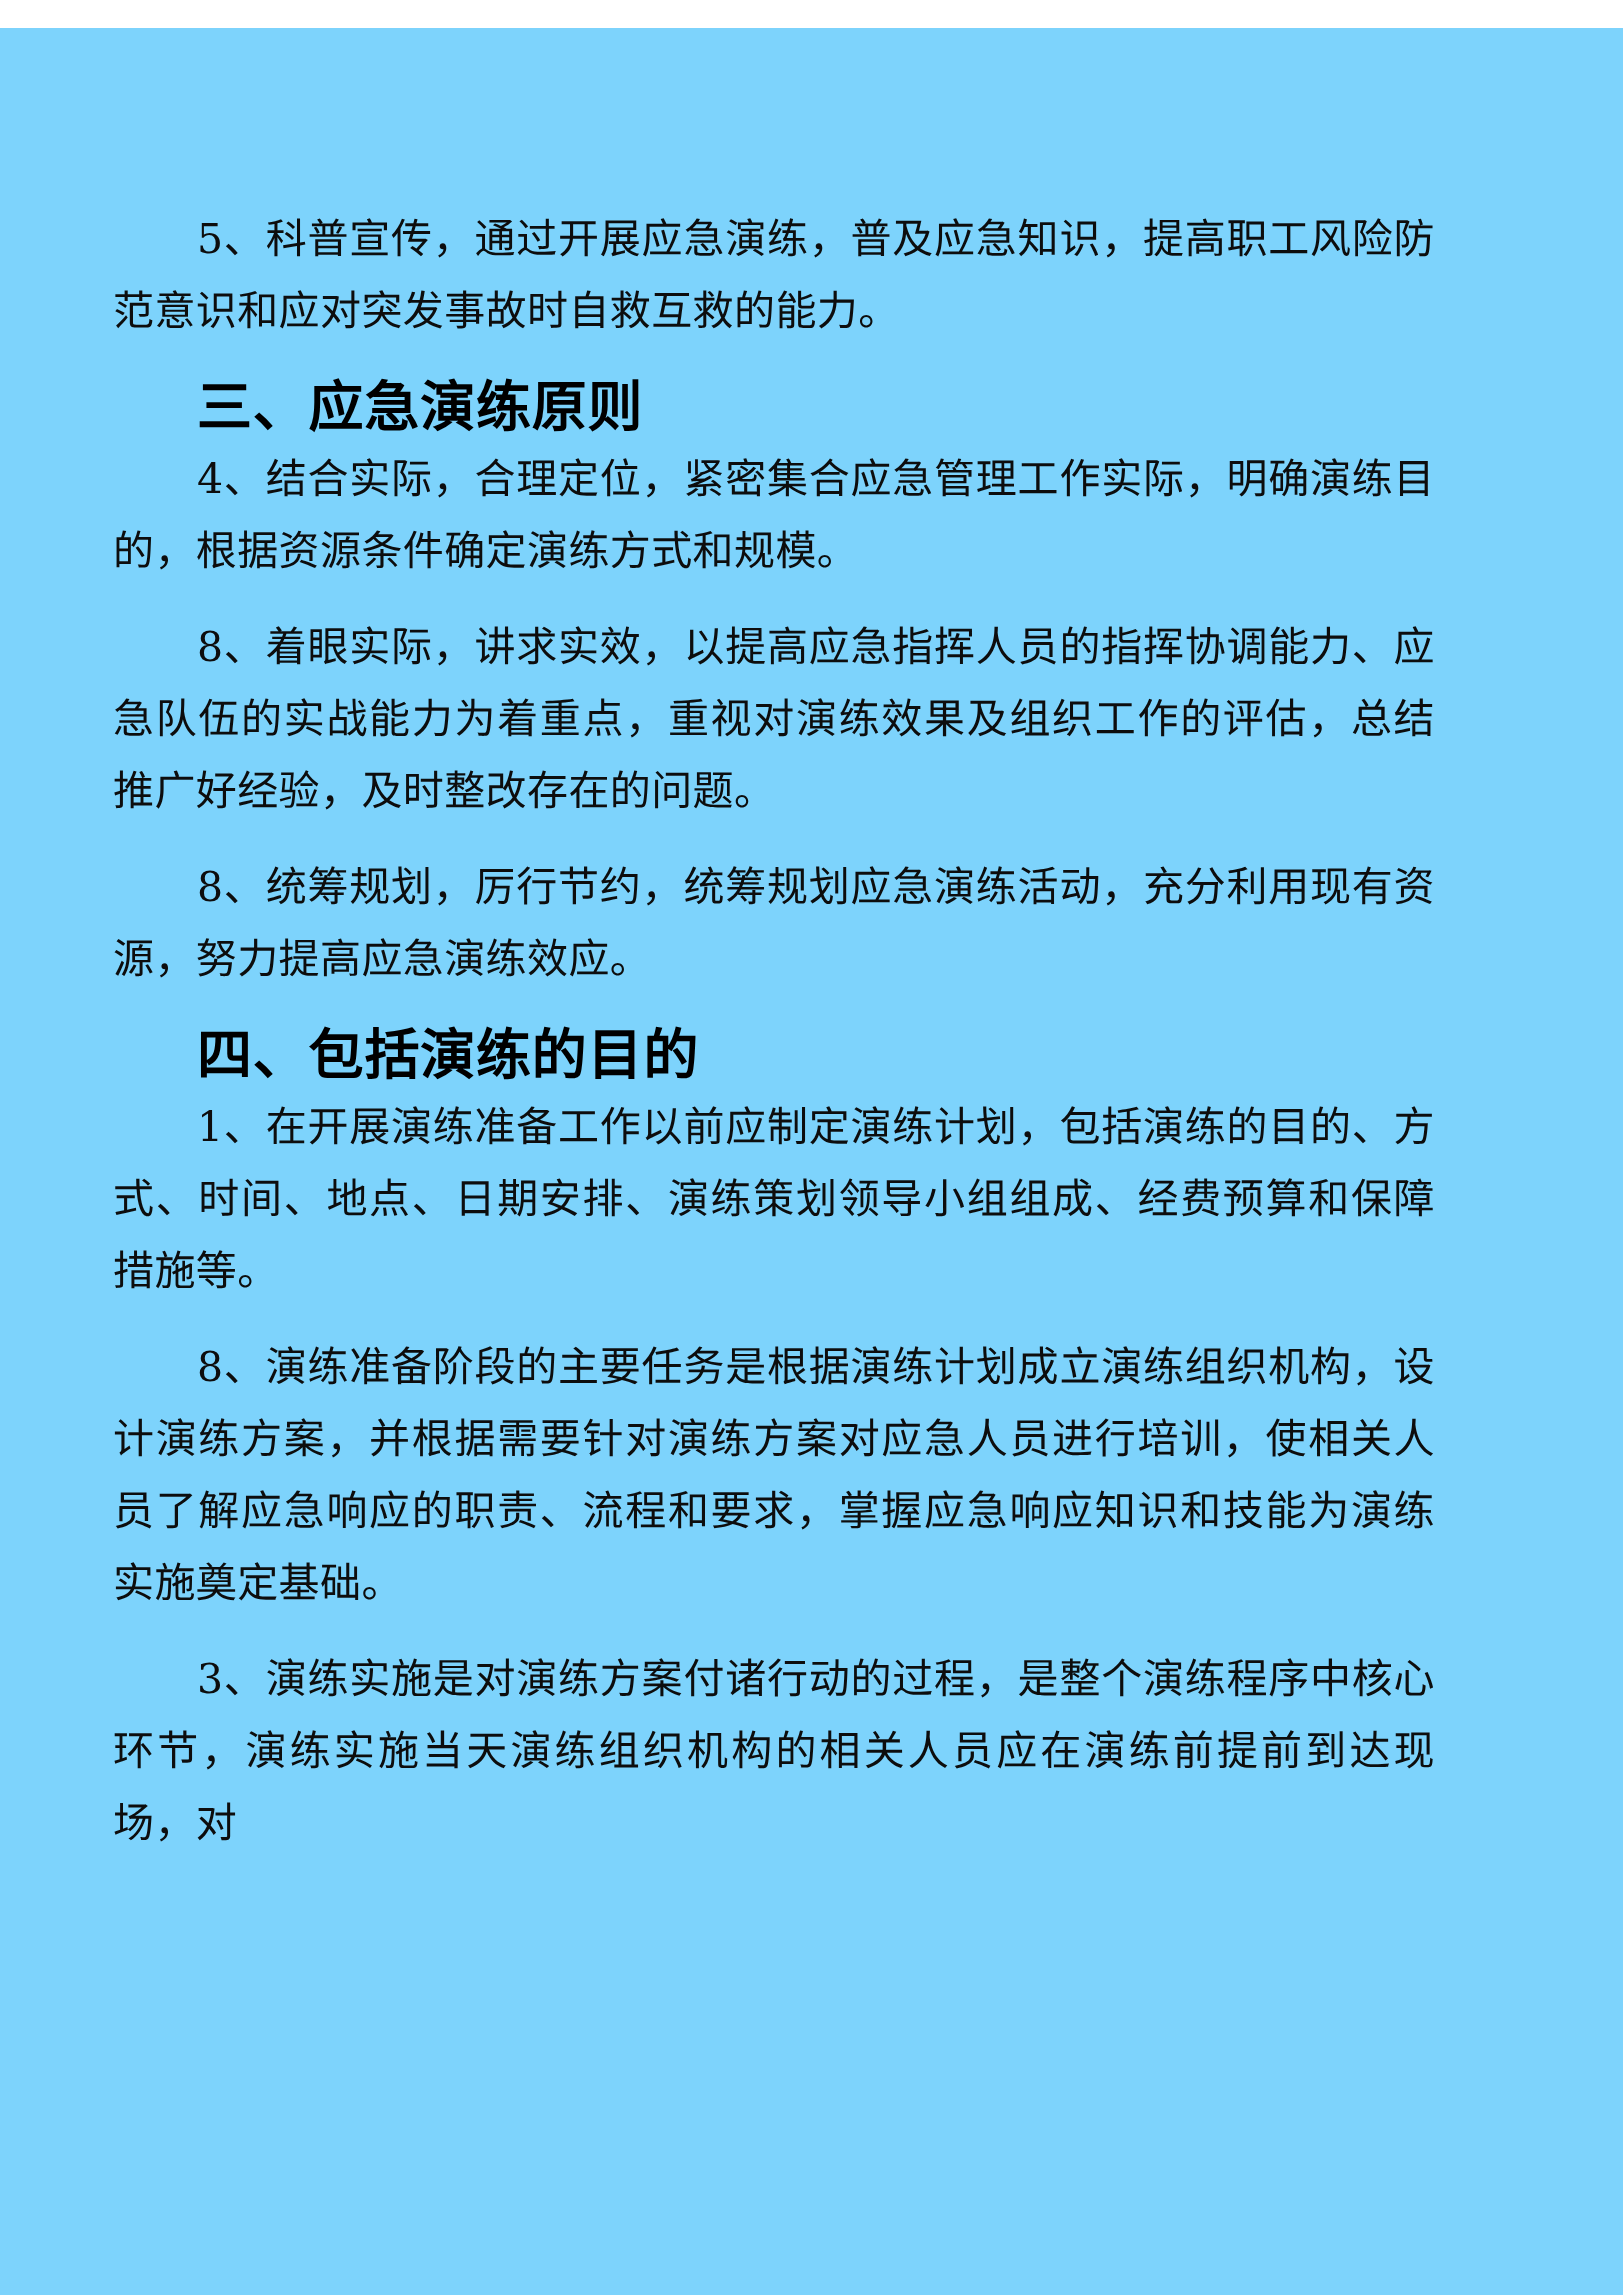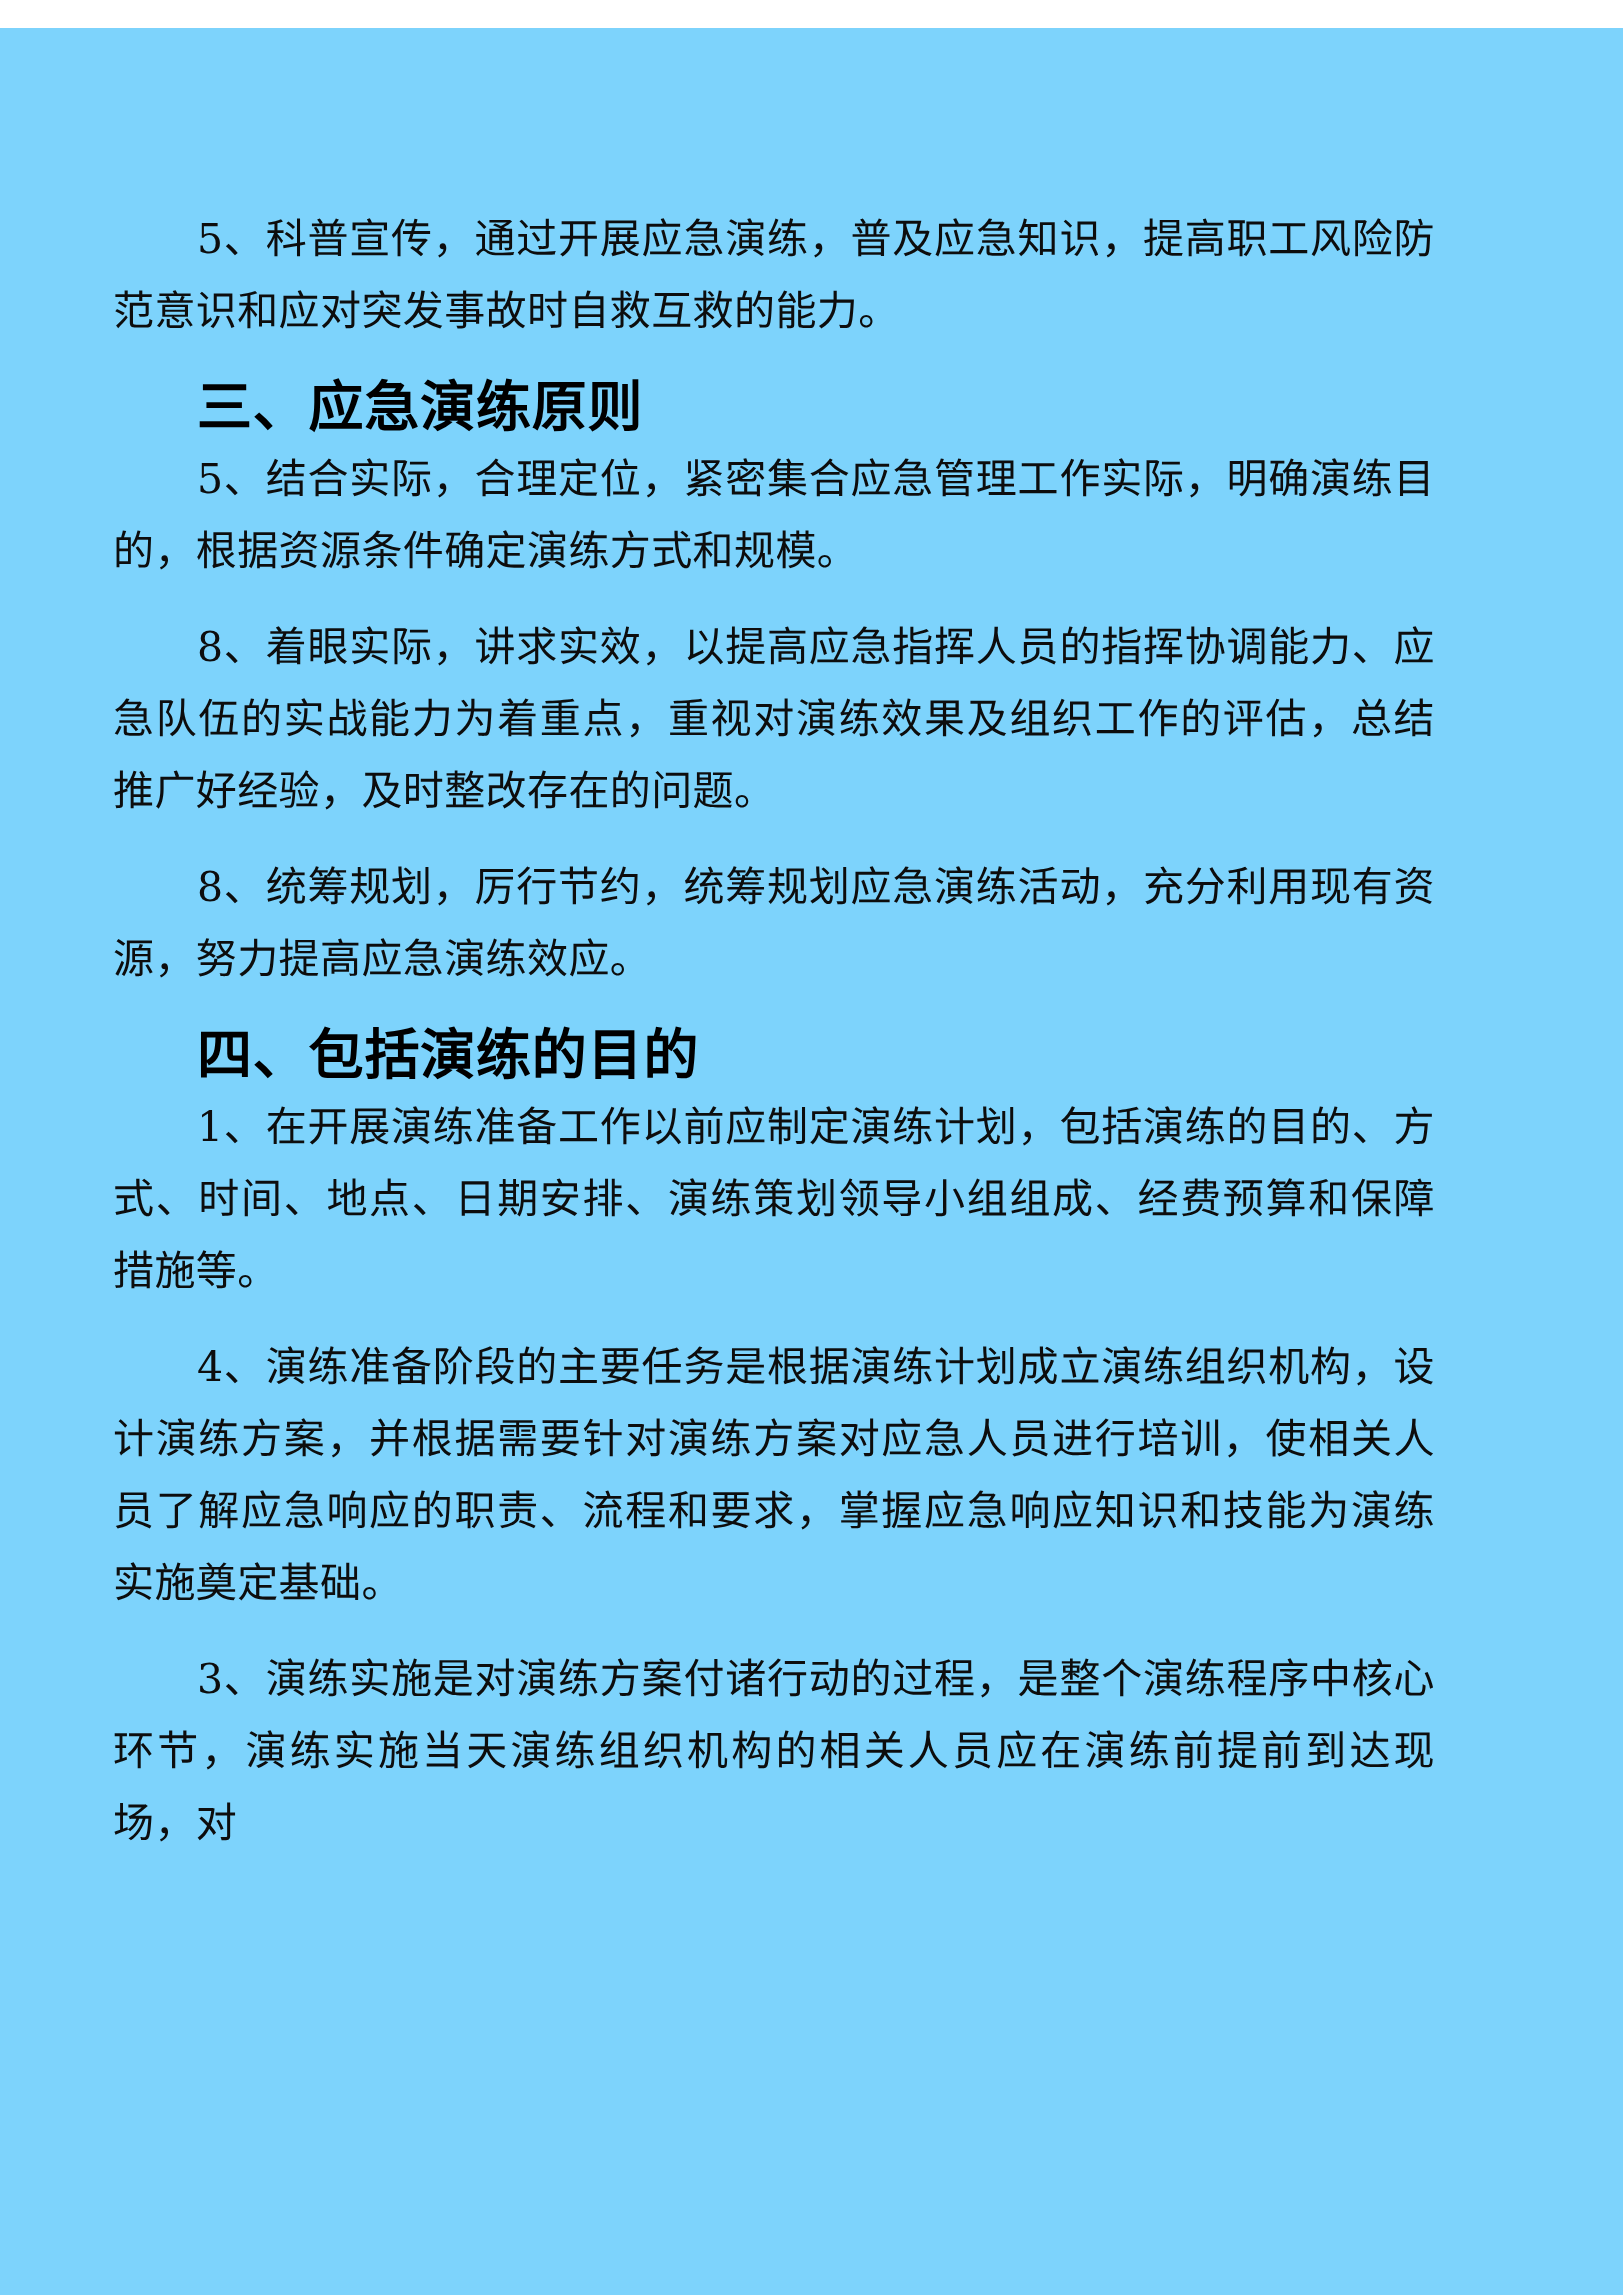--- a/index.html
+++ b/index.html
@@ -65,22 +65,22 @@
   }
 </style>
 </head>
 <body>
 
 <div class="page">
   <div class="content" id="doc-body">
 
   <div class="para">5、科普宣传，通过开展应急演练，普及应急知识，提高职工风险防范意识和应对突发事故时自救互救的能力。</div>
       <div class="heading">三、应急演练原则</div>
-      <div class="para">5、结合实际，合理定位，紧密集合应急管理工作实际，明确演练目的，根据资源条件确定演练方式和规模。</div>
+      <div class="para">4、结合实际，合理定位，紧密集合应急管理工作实际，明确演练目的，根据资源条件确定演练方式和规模。</div>
       <div class="para">8、着眼实际，讲求实效，以提高应急指挥人员的指挥协调能力、应急队伍的实战能力为着重点，重视对演练效果及组织工作的评估，总结推广好经验，及时整改存在的问题。</div>
       <div class="para">8、统筹规划，厉行节约，统筹规划应急演练活动，充分利用现有资源，努力提高应急演练效应。</div>
       <div class="heading">四、包括演练的目的</div>
       <div class="para">1、在开展演练准备工作以前应制定演练计划，包括演练的目的、方式、时间、地点、日期安排、演练策划领导小组组成、经费预算和保障措施等。</div>
-      <div class="para">4、演练准备阶段的主要任务是根据演练计划成立演练组织机构，设计演练方案，并根据需要针对演练方案对应急人员进行培训，使相关人员了解应急响应的职责、流程和要求，掌握应急响应知识和技能为演练实施奠定基础。</div>
+      <div class="para">8、演练准备阶段的主要任务是根据演练计划成立演练组织机构，设计演练方案，并根据需要针对演练方案对应急人员进行培训，使相关人员了解应急响应的职责、流程和要求，掌握应急响应知识和技能为演练实施奠定基础。</div>
       <div class="para">3、演练实施是对演练方案付诸行动的过程，是整个演练程序中核心环节，演练实施当天演练组织机构的相关人员应在演练前提前到达现场，对</div>
     </div>
 </div>
 
 
 </body></html>

